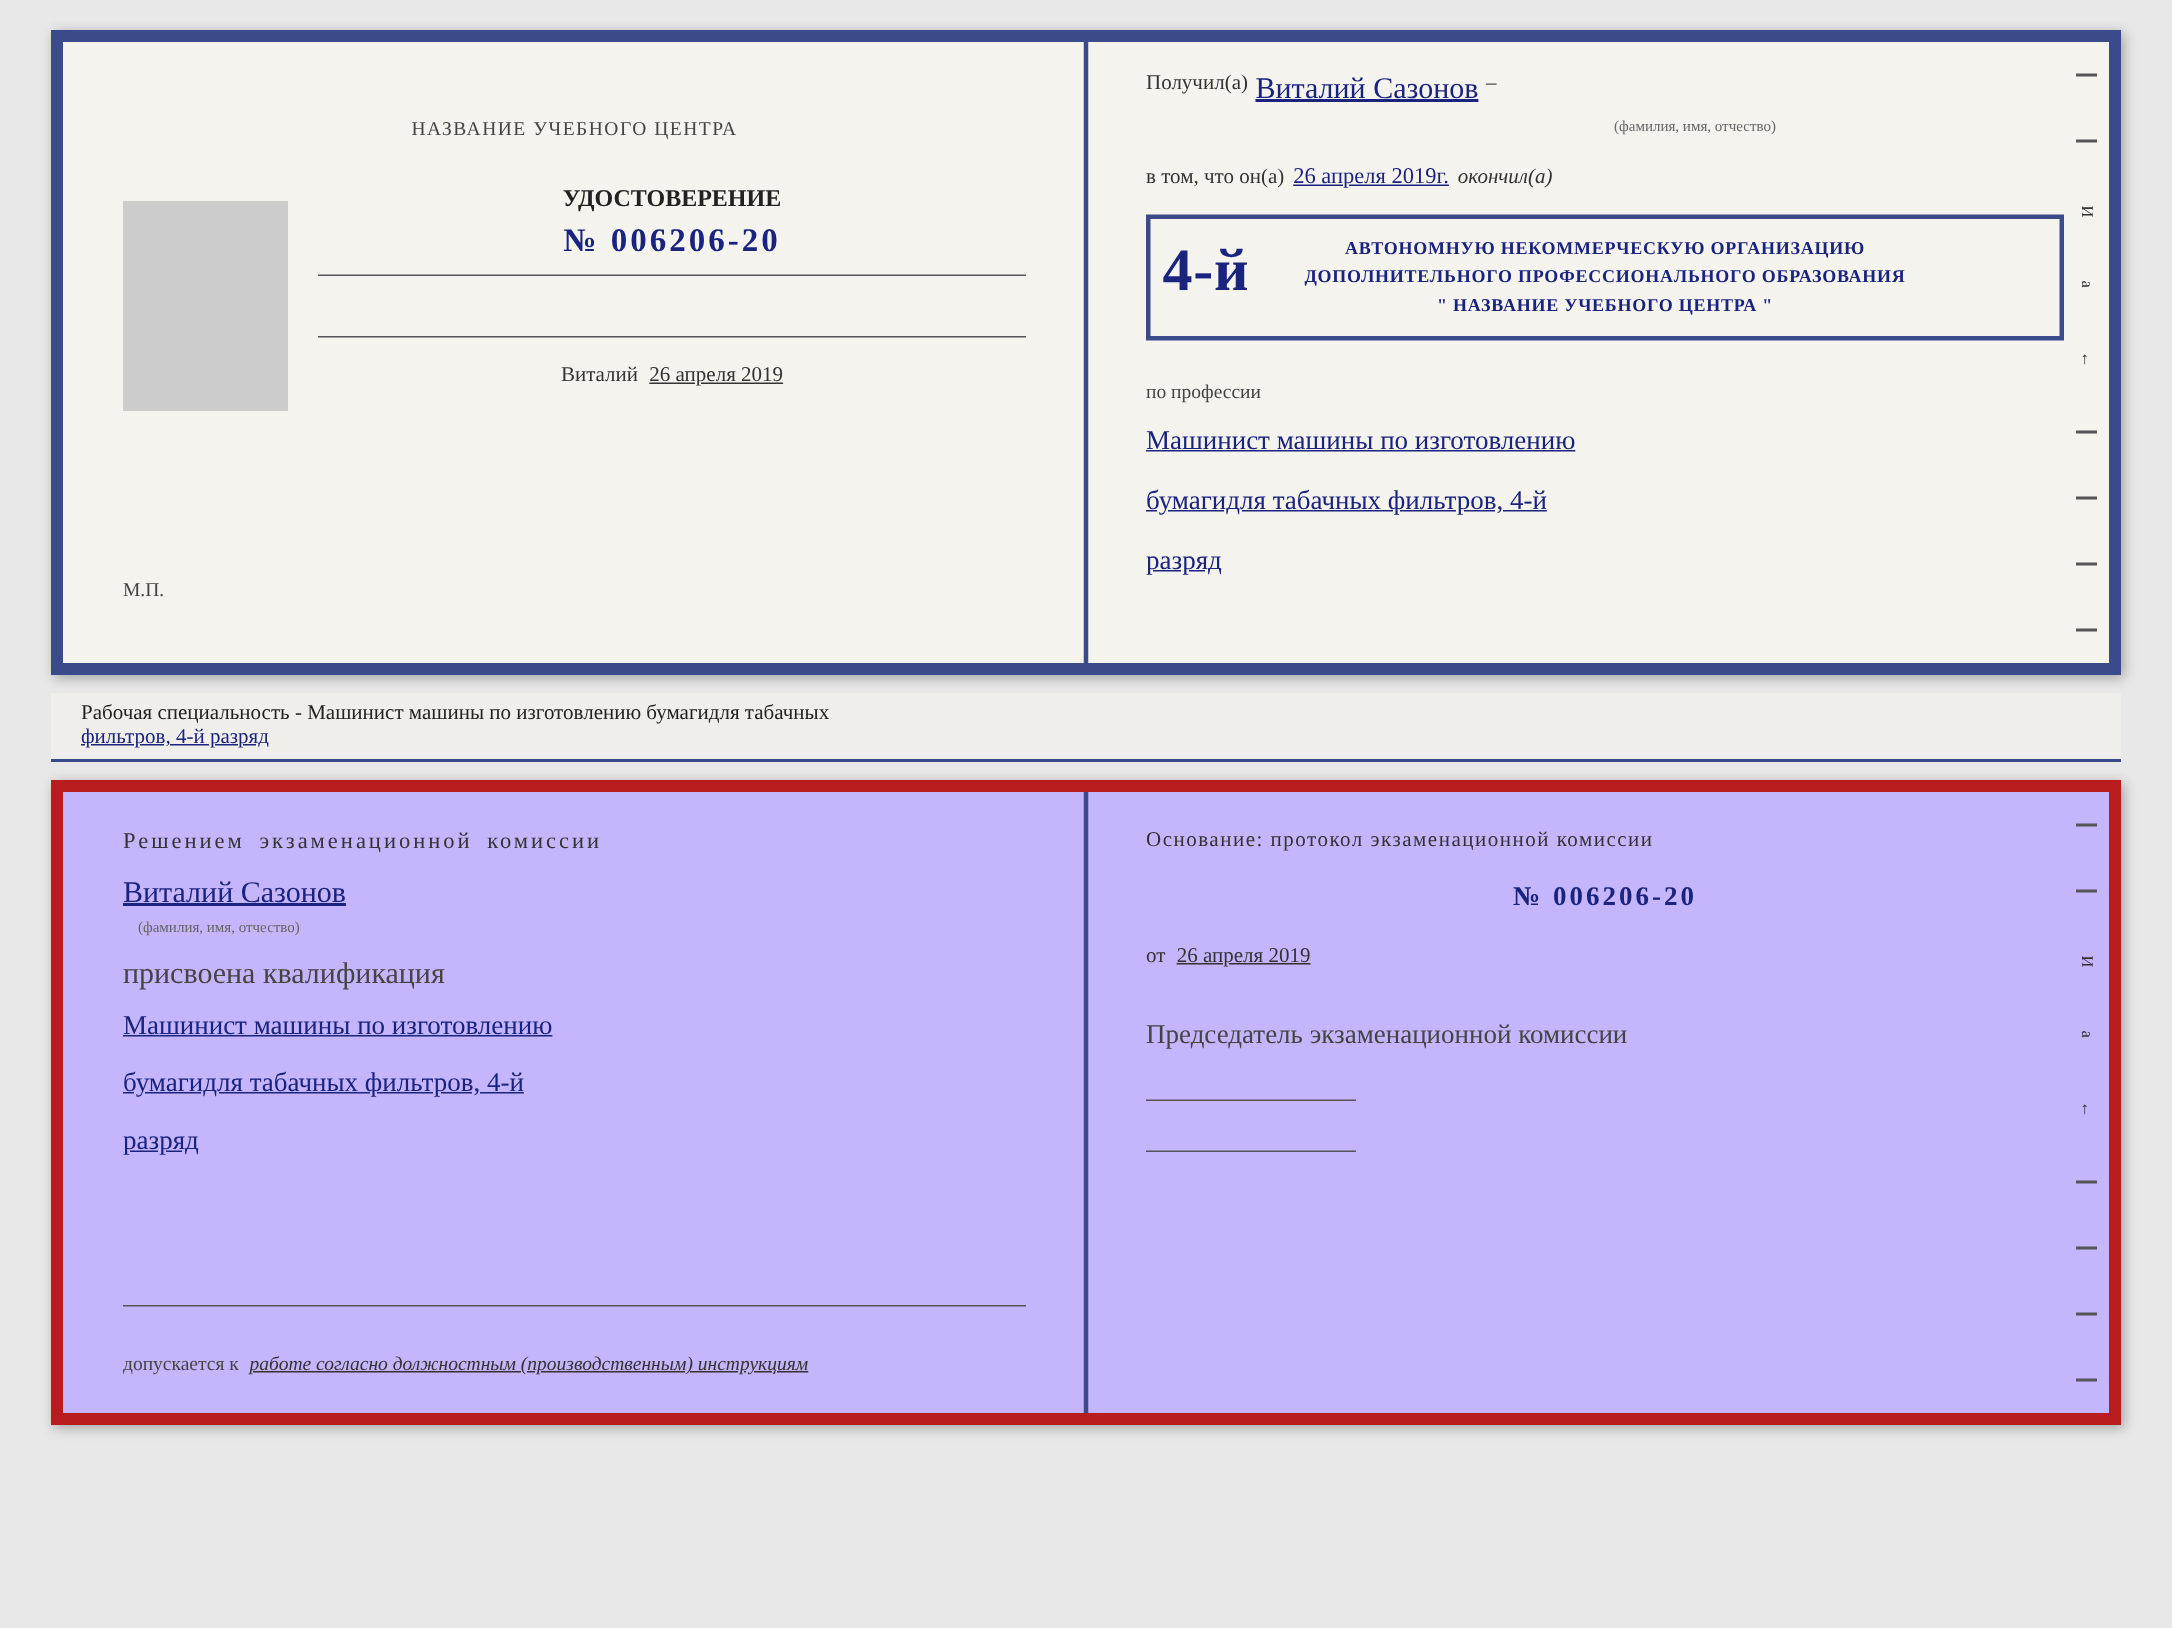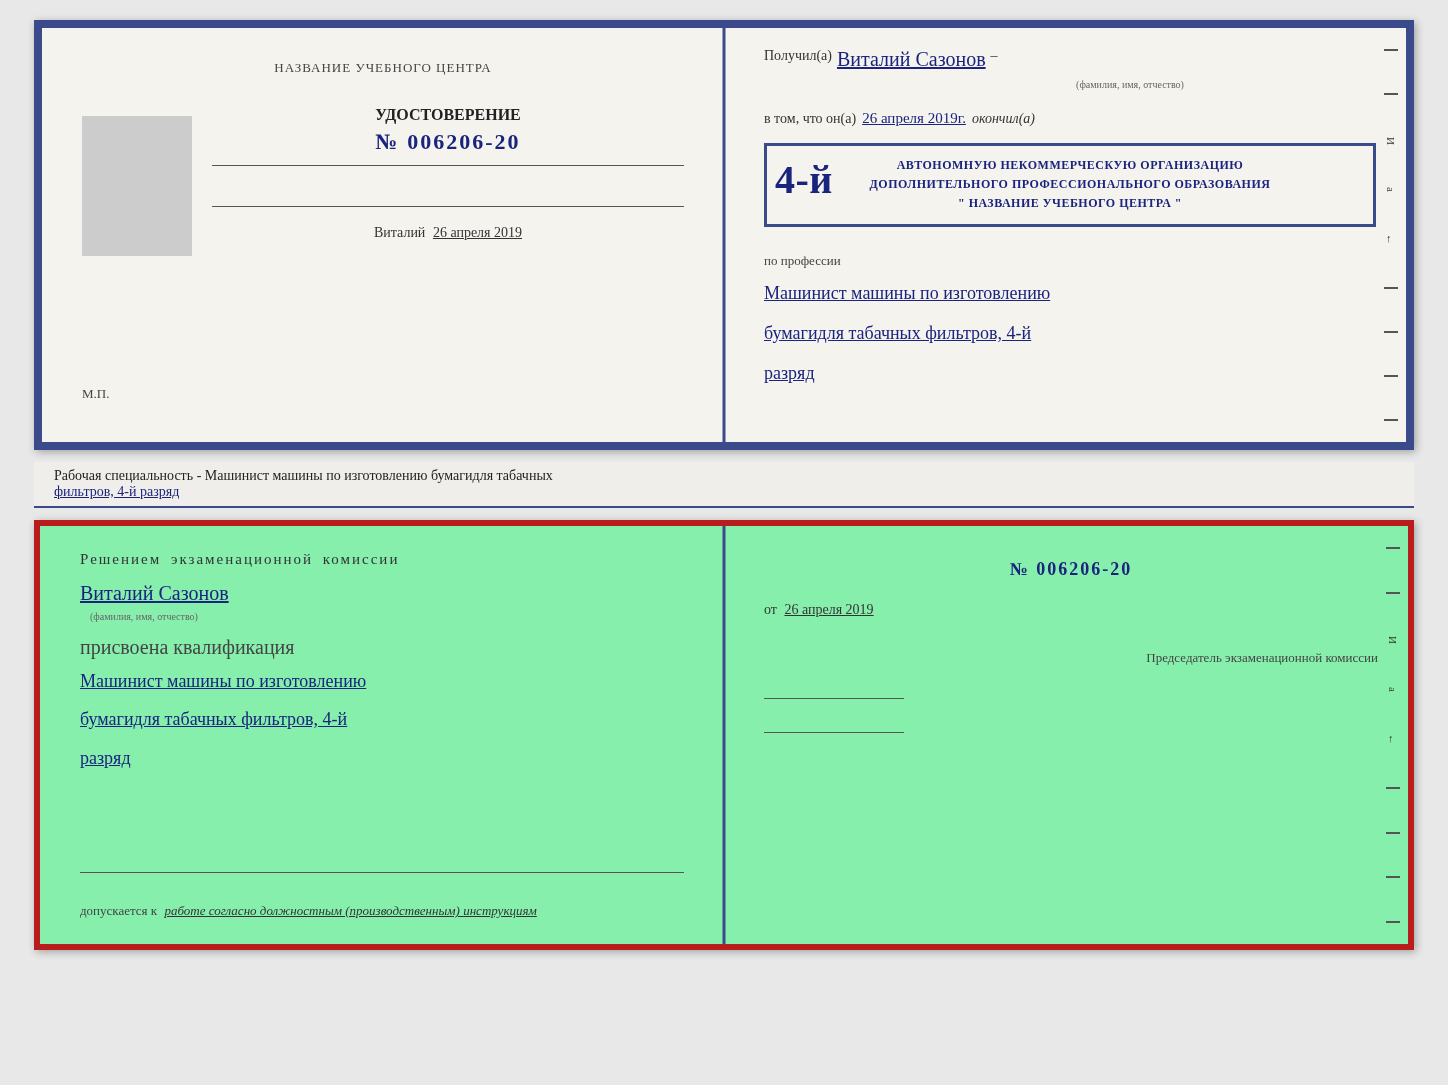--- a/index.html
+++ b/index.html
@@ -77,21 +77,21 @@
       font-size: 11px;
       color: #333;
       writing-mode: vertical-rl;
     }
 
     .cert-title-label {
       font-size: 13px;
       color: #444;
       text-align: center;
       letter-spacing: 1px;
-      margin-top: 2px;
+      margin-top: 20px;
       font-weight: normal;
     }
 
     .photo-box {
       width: 110px;
       height: 140px;
       background: #ccc;
       margin: 20px 0 20px 0;
       align-self: flex-start;
       margin-left: 0;
@@ -221,22 +221,22 @@
     .desc-underlined {
       text-decoration: underline;
       font-size: 14px;
       color: #1a237e;
     }
 
     
     .cert-bottom {
       width: 1380px;
       min-height: 430px;
-      background: #86efac;
-      border: 6px solid #b91c1c;
+      background: #c4b5fd;
+      border: 8px solid #b91c1c;
       display: flex;
       position: relative;
       box-shadow: 2px 2px 8px rgba(0,0,0,0.3);
     }
 
     .cert-bottom::after {
       content: '';
       position: absolute;
       left: 50%;
       top: 0;
@@ -305,25 +305,24 @@
       margin: 8px 0;
     }
 
     .from-date {
       font-size: 14px;
       color: #333;
       margin-top: 4px;
     }
 
     .chairman-label {
-      font-size: 13px;
+      font-size: 18px;
       color: #444;
       margin-top: 20px;
       line-height: 1.5;
-      text-align: right;
     }
 
     .director-label {
       font-size: 13px;
       color: #444;
       margin-top: 15px;
       line-height: 1.5;
     }
 
     .signature-line {
@@ -420,20 +419,21 @@
     <div style="margin-top:auto; padding-top:20px;">
       <div class="divider-line"></div>
       <div class="allowed-label">
         <span>допускается к</span>
         <span class="allowed-italic" style="margin-left:4px;">работе согласно должностным (производственным) инструкциям</span>
       </div>
     </div>
   </div>
 
   <div class="cert-bottom-right">
+    <div class="osnov-label">Основание:  протокол  экзаменационной  комиссии</div>
     <div class="protocol-number">№  006206-20</div>
     <div class="from-date">
       <span>от</span>
       <span style="text-decoration:underline; margin-left:4px;">26 апреля 2019</span>
     </div>
 
     <div class="chairman-label" style="margin-top:20px;">Председатель экзаменационной комиссии</div>
     <div class="signature-line"></div>
 
     <div class="signature-line"></div>

